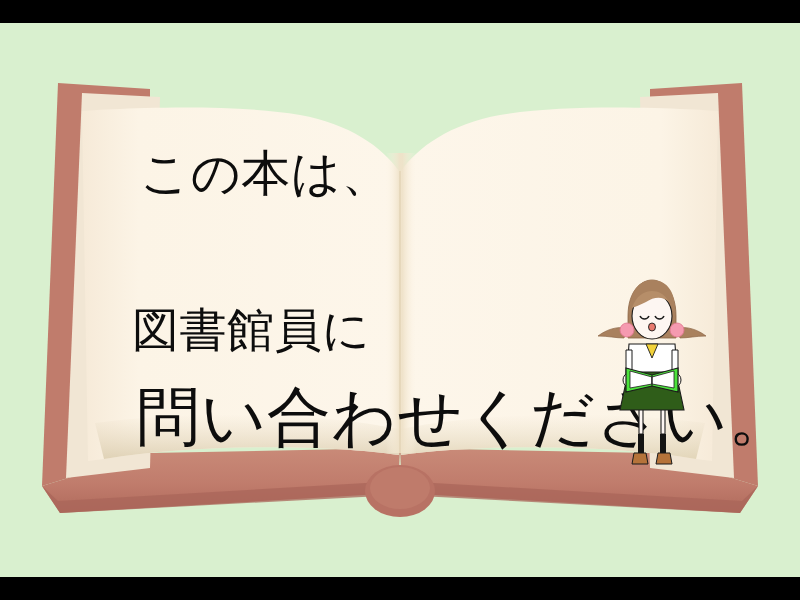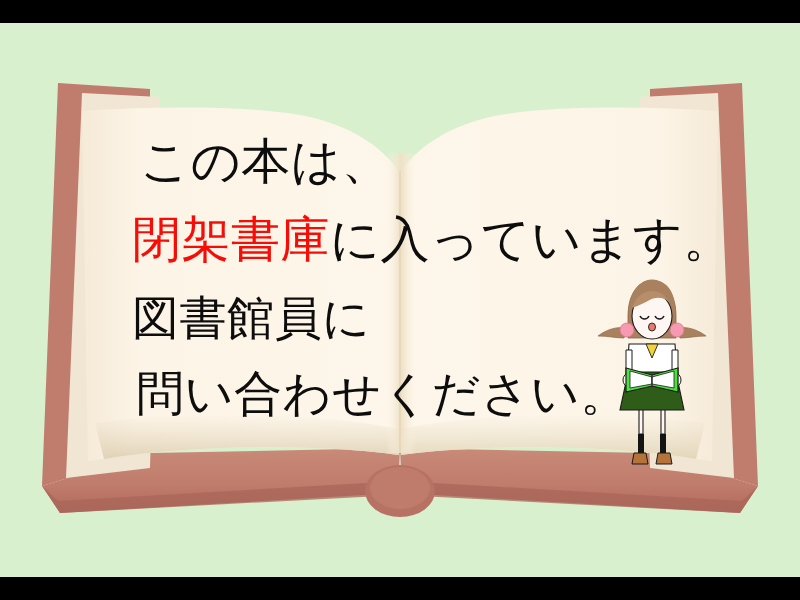--- a/index.html
+++ b/index.html
@@ -43,38 +43,38 @@
     position: absolute;
     left: 0;
     top: 0;
     width: 800px;
     height: 554px;
   }
 
   .text-layer {
     position: absolute;
     left: 0;
-    top: 0;
+    top: 12px;
     width: 800px;
     height: 554px;
     z-index: 12;
     border-radius: 24px;
   }
 
   .line {
     position: absolute;
     white-space: nowrap;
     font-family: "DejaVu Sans", "Liberation Sans", sans-serif;
     color: #0d0d0d;
     letter-spacing: 0.01em;
   }
   .line-1 { left: 140px; top: 106px; font-size: 49px; }
   .line-2 { left: 132px; top: 184px; font-size: 49px; }
   .line-3 { left: 132px; top: 264px; font-size: 47px; font-family: Liberation Serif, serif; }
-  .line-4 { left: 136px; top: 339px; font-size: 48px; text-align: center; }
+  .line-4 { left: 136px; top: 339px; font-size: 64px; text-align: center; }
 
   .hl-red { color: #f70d08; }
 
   .girl {
     position: absolute;
     left: 596px;
     top: 253px;
     width: 112px;
     height: 195px;
     z-index: 20;
@@ -218,23 +218,20 @@
       </g>
       <g>
         <path d="M 80,52 C 92,50 102,54 110,60 C 100,60 92,62 84,62 Z" fill="#a9815e" stroke="#8c6646" stroke-width="0.7"></path>
         <circle cx="81" cy="54" r="7" fill="#f59ab0" stroke="#e0758e" stroke-width="0.8"></circle>
       </g>
     </svg>
 
     <div class="text-layer">
       <div class="line line-1">この本は、</div>
 
-      <div class="line line-2">
-        <span class="hl-red">閉架書庫</span><span>に入っています。</span>
-      </div>
 
       <div class="line line-3">図書館員に</div>
 
       <div class="line line-4">問い合わせください。</div>
     </div>
 
   </div>
 </div>
 
 </body></html>

